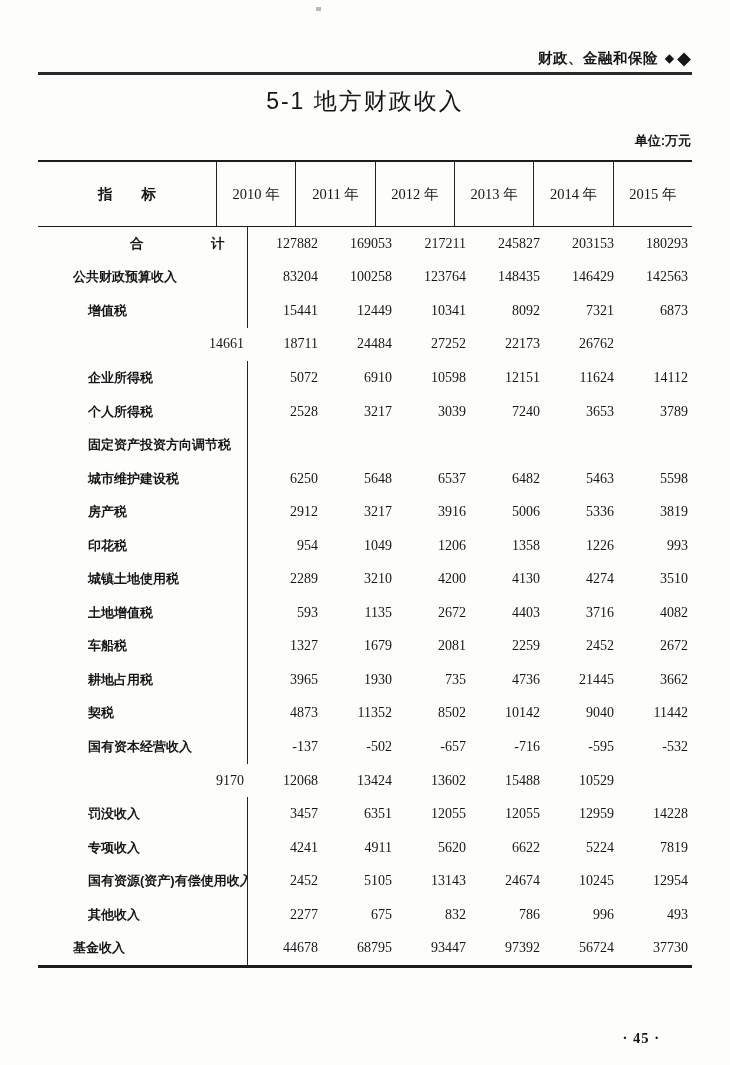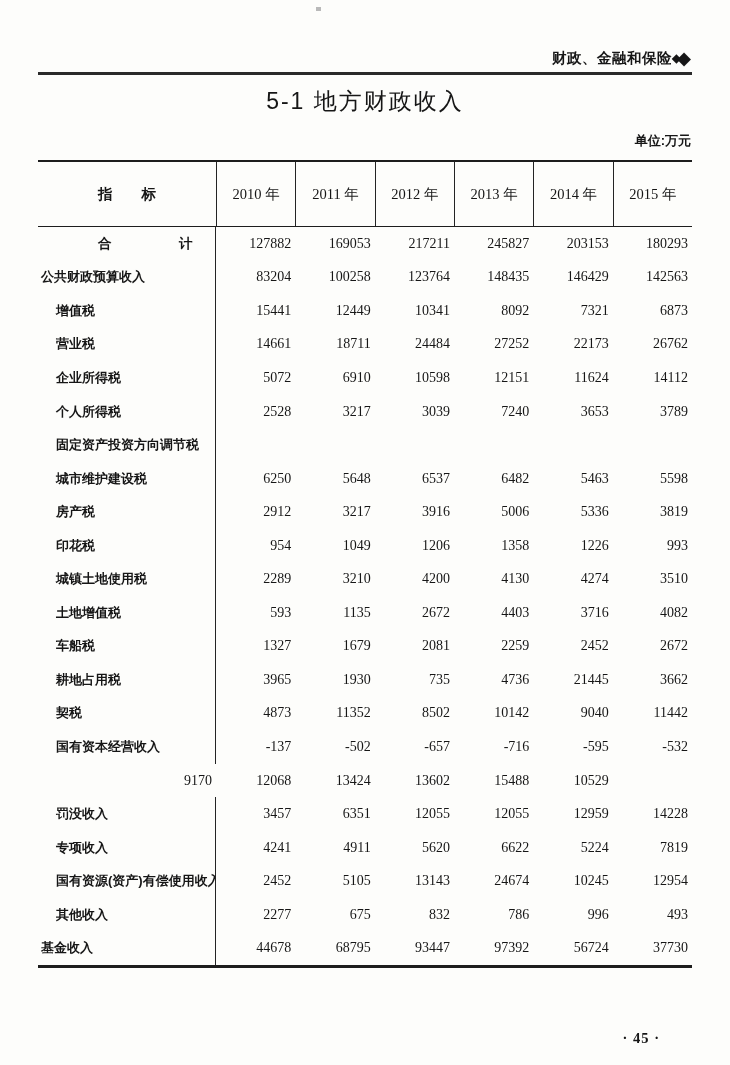--- a/index.html
+++ b/index.html
@@ -20,20 +20,21 @@
     background: #b9b9b9;
   }
   .masthead {
     position: absolute;
     top: 50px; right: 39px;
     font-size: 14.5px;
     font-weight: 700;
     letter-spacing: 0.5px;
     display: flex;
     align-items: center;
+    gap: 7px;
     line-height: 1;
     margin-left: 40px;
   }
   .masthead .diamond-sm { font-size: 11.5px; }
   .masthead .diamond-lg { font-size: 17px; margin-left: -4px; }
   .head-rule {
     position: absolute;
     top: 72px; left: 38px;
     width: 654px; height: 3px;
     background: #2a2a2a;
@@ -82,20 +83,21 @@
   .th-year {
     border-left: 1.5px solid #242424;
     font-family: "Liberation Serif", serif;
     font-size: 14.5px;
     font-weight: 400;
   }
   .tr {
     display: grid;
     grid-template-columns: 178px repeat(6, 1fr);
     height: 33.55px;
+    margin-left: 32px;
   }
   .td { box-sizing: border-box; display: flex; align-items: center; }
   .td-label {
     border-right: 1.5px solid #242424;
     font-size: 13px;
     font-weight: 600;
     white-space: nowrap;
     overflow: hidden;
     padding-left: 3px;
   }
@@ -167,21 +169,20 @@
         <div class="tr">
           <div class="td td-label indent-1">增值税</div>
           <div class="td td-num">15441</div>
           <div class="td td-num">12449</div>
           <div class="td td-num">10341</div>
           <div class="td td-num">8092</div>
           <div class="td td-num">7321</div>
           <div class="td td-num">6873</div>
         </div>
         <div class="tr">
-          <div class="td td-label indent-1">营业税</div>
           <div class="td td-num">14661</div>
           <div class="td td-num">18711</div>
           <div class="td td-num">24484</div>
           <div class="td td-num">27252</div>
           <div class="td td-num">22173</div>
           <div class="td td-num">26762</div>
         </div>
         <div class="tr">
           <div class="td td-label indent-1">企业所得税</div>
           <div class="td td-num">5072</div>

